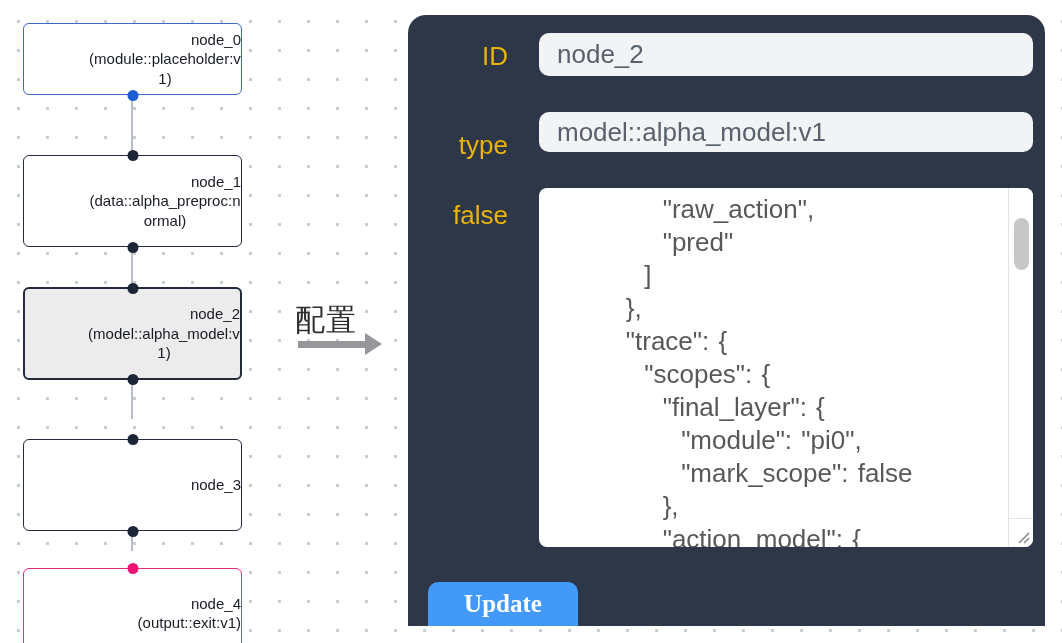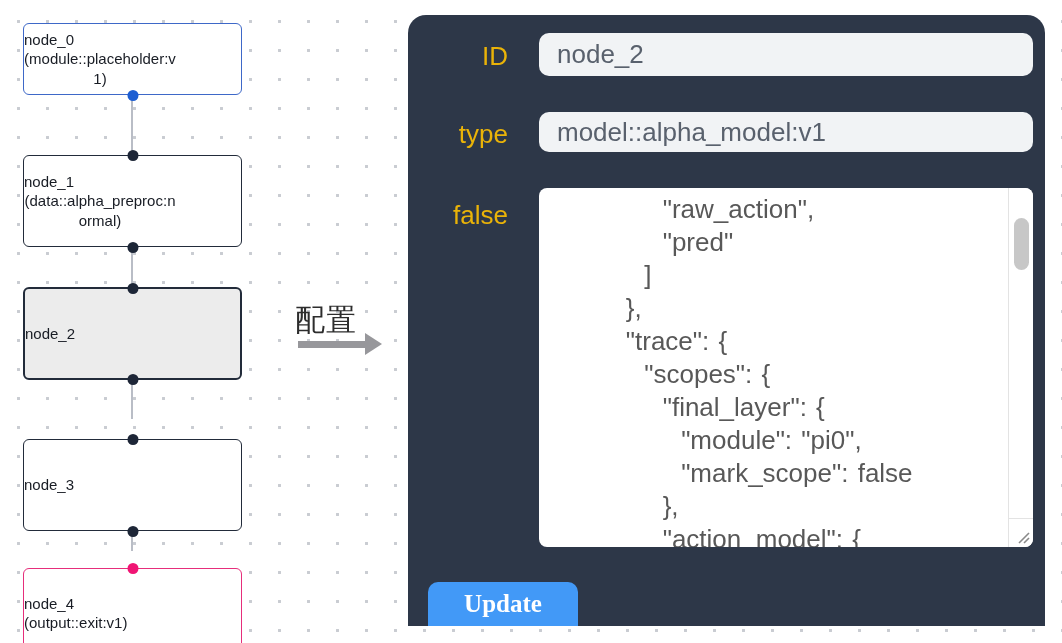--- a/index.html
+++ b/index.html
@@ -9,21 +9,21 @@
     background-image: radial-gradient(circle, #c9ccd2 1.4px, rgba(255,255,255,0) 1.8px);
     background-size: 29px 29px;
     background-position: 4px 7px;
     font-family:"Liberation Sans", sans-serif;
   }
 
   
   .node {
     position:absolute; left:23px; width:219px; box-sizing:border-box;
     background:#ffffff; border:1.5px solid #222b3a; border-radius:6px;
-    display:flex; flex-direction:column; align-items:flex-start; justify-content:center;
+    display:flex; flex-direction:column; align-items:flex-end; justify-content:center;
     text-align:center; cursor:pointer;
   }
   .node-id   { font-size:15px; line-height:19.5px; color:#181c24; }
   .node-type { font-size:15px; line-height:19.5px; color:#181c24; max-width:152px; word-break:break-all; }
   .n-input    { border-color: var(--input-node-accent,#3e68c8); }
   .n-selected { background: var(--selected-node-bg,#ececec); border-width:2.5px; }
   .n-output   { border-color: var(--output-node-accent,#e62e7b); }
   .port {
     position:absolute; width:11px; height:11px; border-radius:50%;
     background:#1d2637; left:50%; transform:translateX(-50%);
@@ -106,20 +106,21 @@
   <div class="node" style="top:155px;height:92px">
     <div class="port top"></div>
     <div class="node-id">node_1</div>
     <div class="node-type">(data::alpha_preproc:normal)</div>
     <div class="port bottom"></div>
   </div>
 
   <div class="node n-selected" style="top:287px;height:93px">
     <div class="port top"></div>
     <div class="node-id">node_2</div>
+    <div class="node-type">(model::alpha_model:v1)</div>
     <div class="port bottom"></div>
   </div>
 
   <div class="node" style="top:439px;height:92px">
     <div class="port top"></div>
     <div class="node-id">node_3</div>
     <div class="port bottom"></div>
   </div>
 
   <div class="node n-output" style="top:568px;height:90px">
@@ -130,21 +131,21 @@
 
   <div class="trans-label">配置</div>
   <div class="arrow-shaft"></div>
   <div class="arrow-head"></div>
 
   <div class="panel">
 
     <div class="f-label" style="top:26px">ID</div>
     <input class="field" id="id-field" type="text" value="node_2" style="">
 
-    <div class="f-label" style="top:104px">type</div>
+    <div class="f-label" style="top:115px">type</div>
     <input class="field" id="type-field" type="text" value="model::alpha_model:v1" style="">
 
     <div class="f-label" style="top:185px">false</div>
 
     <div class="configbox">
       <div class="code">
         <div>            "raw_action",</div>
         <div>            "pred"</div>
         <div>          ]</div>
         <div>        },</div>

